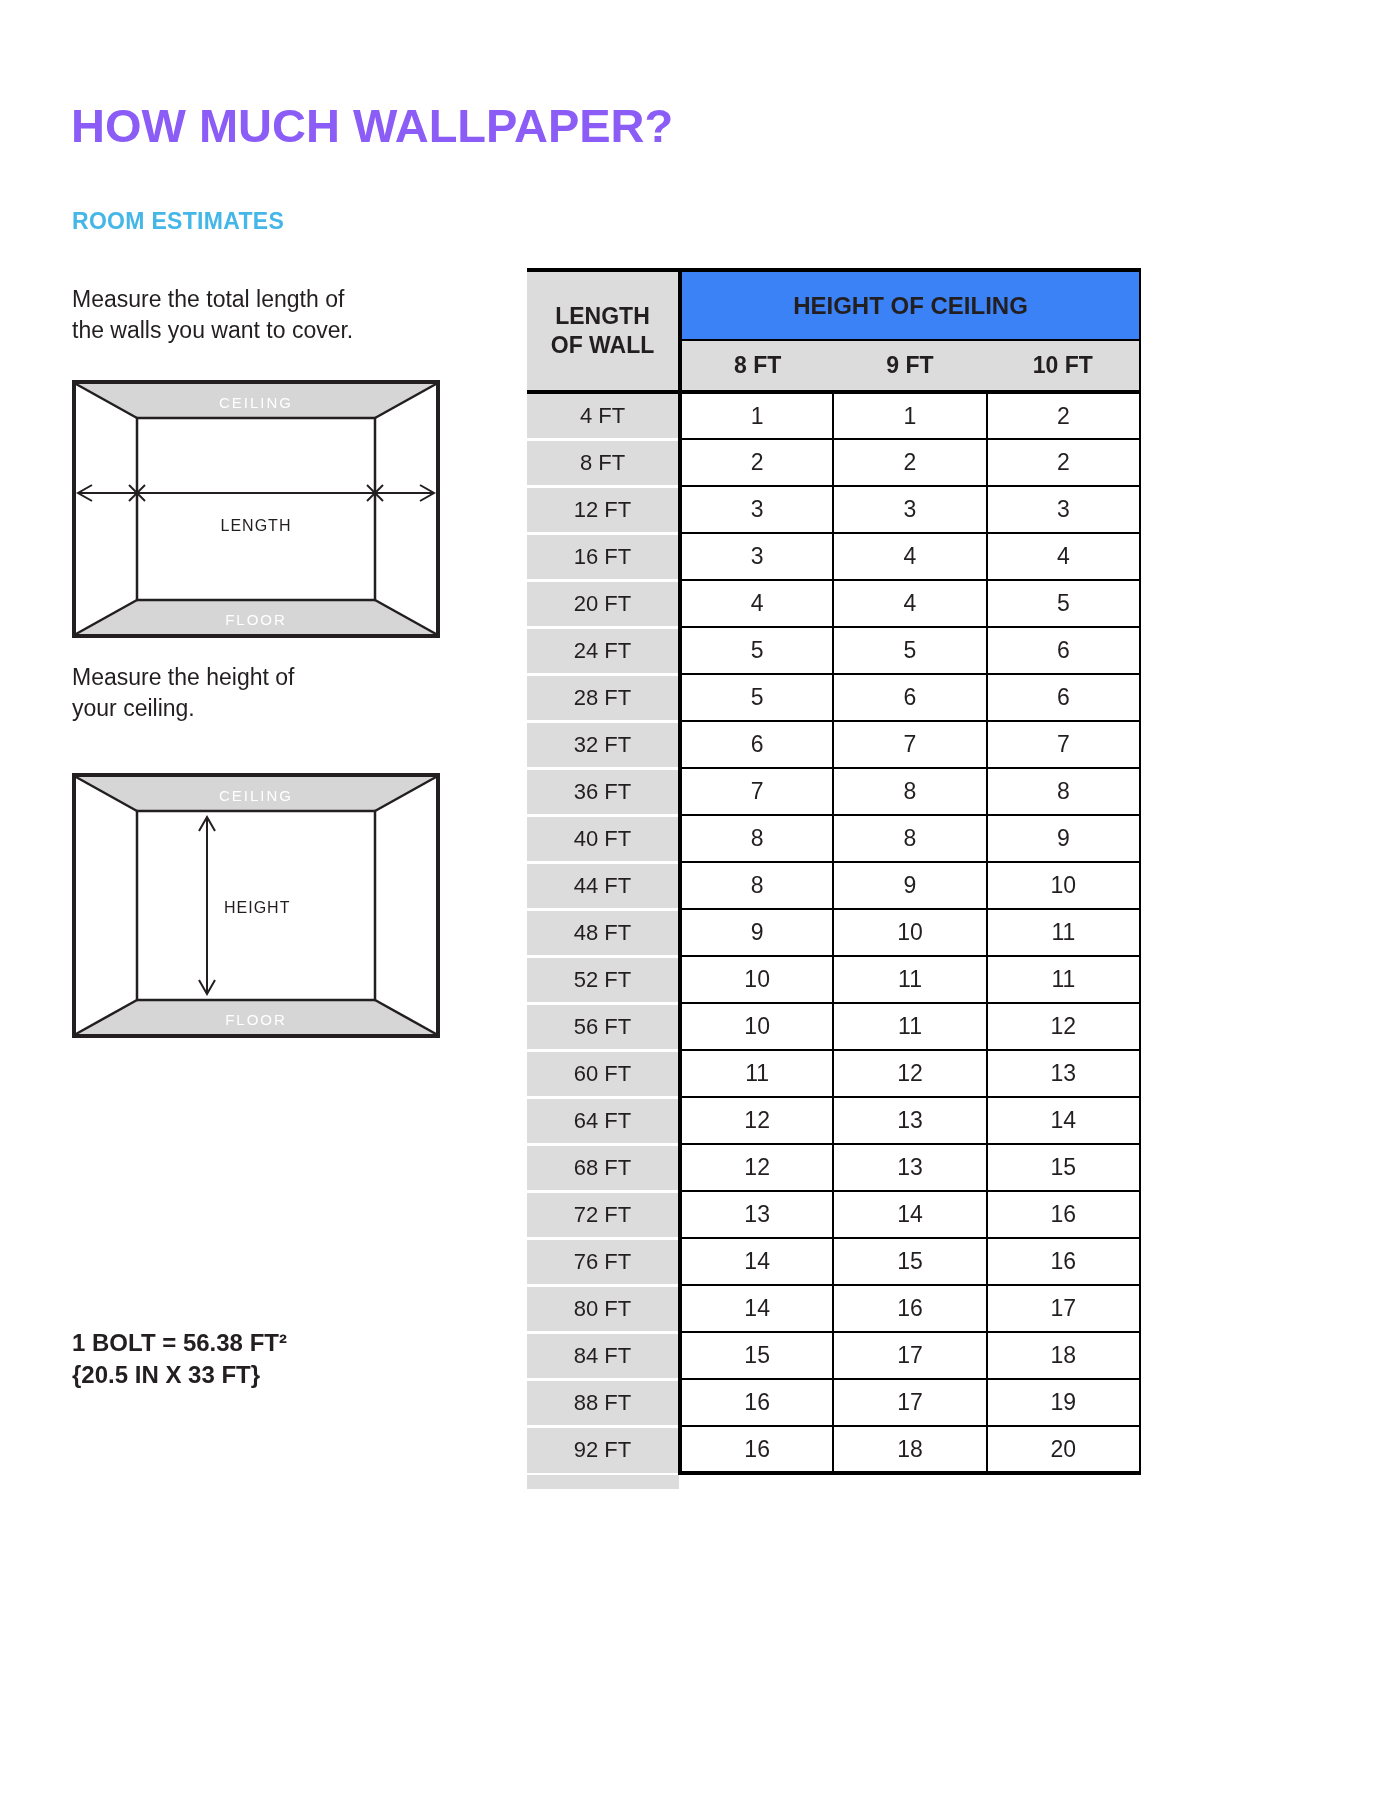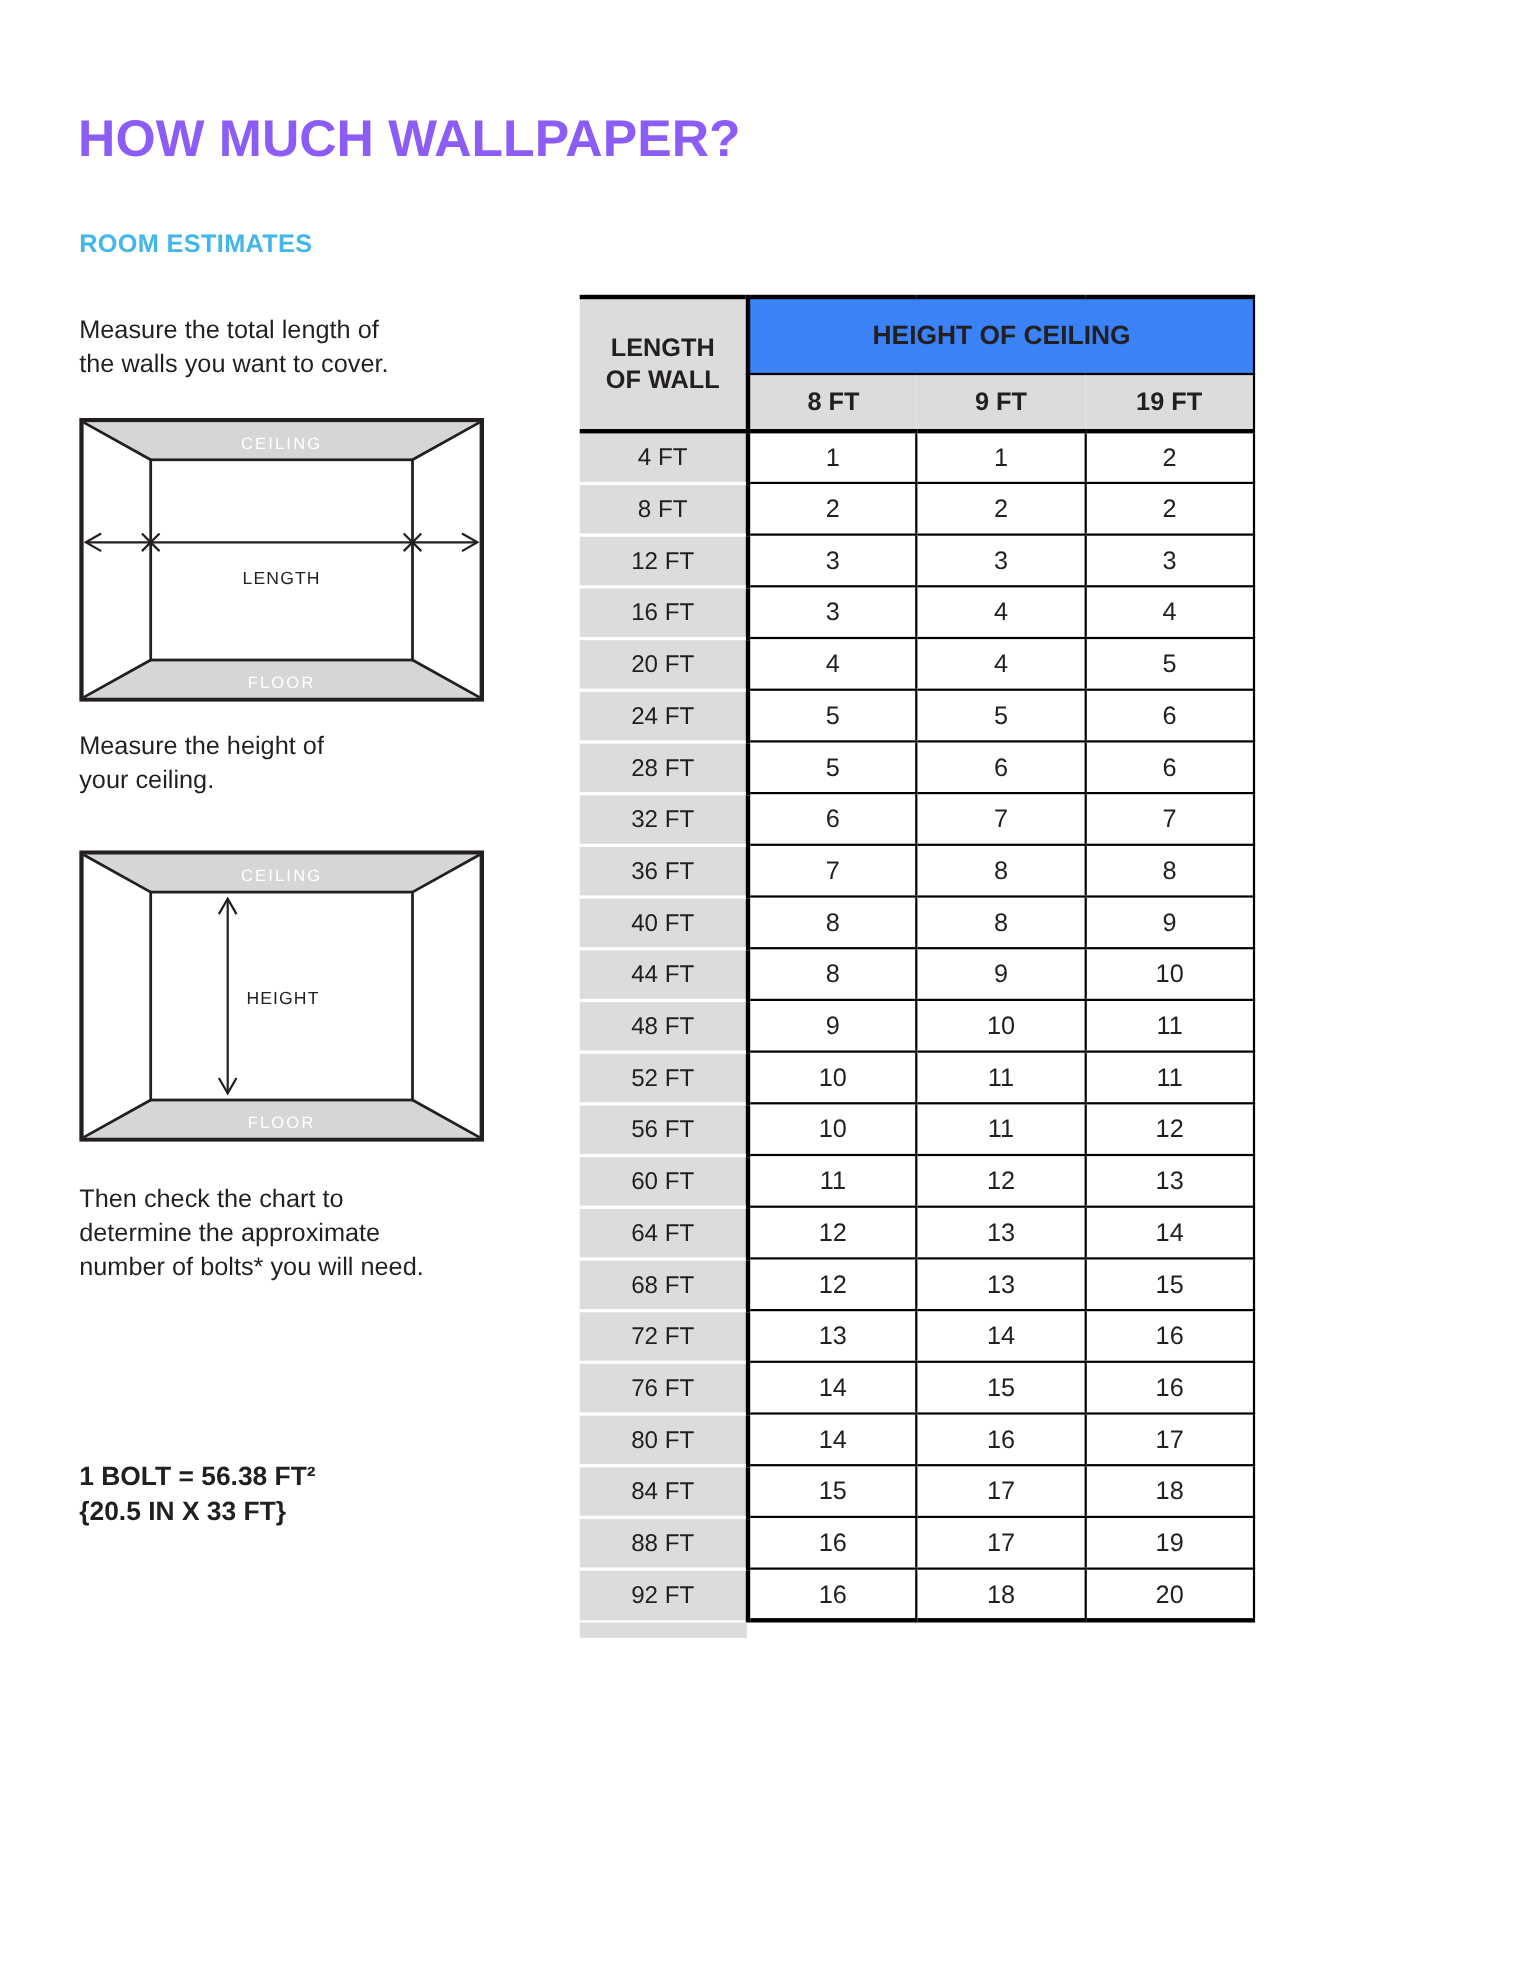--- a/index.html
+++ b/index.html
@@ -197,43 +197,40 @@
       <line x1="364" y1="261" x2="303" y2="227" stroke="#231f20" stroke-width="2.5"></line>
       <line x1="135" y1="44" x2="135" y2="221" stroke="#231f20" stroke-width="2"></line>
       <polyline points="127,58 135,44 143,58" fill="none" stroke="#231f20" stroke-width="2"></polyline>
       <polyline points="127,207 135,221 143,207" fill="none" stroke="#231f20" stroke-width="2"></polyline>
       <text x="184" y="28" class="svg-band-label">CEILING</text>
       <text x="184" y="252" class="svg-band-label">FLOOR</text>
       <text x="152" y="140" class="svg-measure-label start">HEIGHT</text>
     </svg>
   </div>
 
-  <p class="step step3">Then check the chart to
-determine the approximate
-number of bolts* you will need.</p>
 
 
   <div class="bolt-info">
     <div>1 BOLT = 56.38 FT²</div>
     <div>{20.5 IN X 33 FT}</div>
   </div>
 
 
   <div class="table-wrap">
     <table class="bolts">
       <thead>
         <tr>
           <th rowspan="2" style="width:153px" class="cell-wall-header">LENGTH
 OF WALL</th>
           <th colspan="3" class="cell-group-header">HEIGHT OF CEILING</th>
         </tr>
         <tr>
           <th style="width:153px" class="cell-sub-header">8 FT</th>
           <th style="width:154px" class="cell-sub-header">9 FT</th>
-          <th style="width:154px" class="cell-sub-header">19 FT</th>
+          <th style="width:154px" class="cell-sub-header">10 FT</th>
         </tr>
       </thead>
       <tbody>
           <tr>
             <td class="cell-label">4 FT</td>
             <td class="cell-value">1</td>
             <td class="cell-value">1</td>
             <td class="cell-value">2</td>
           </tr>
           <tr>

